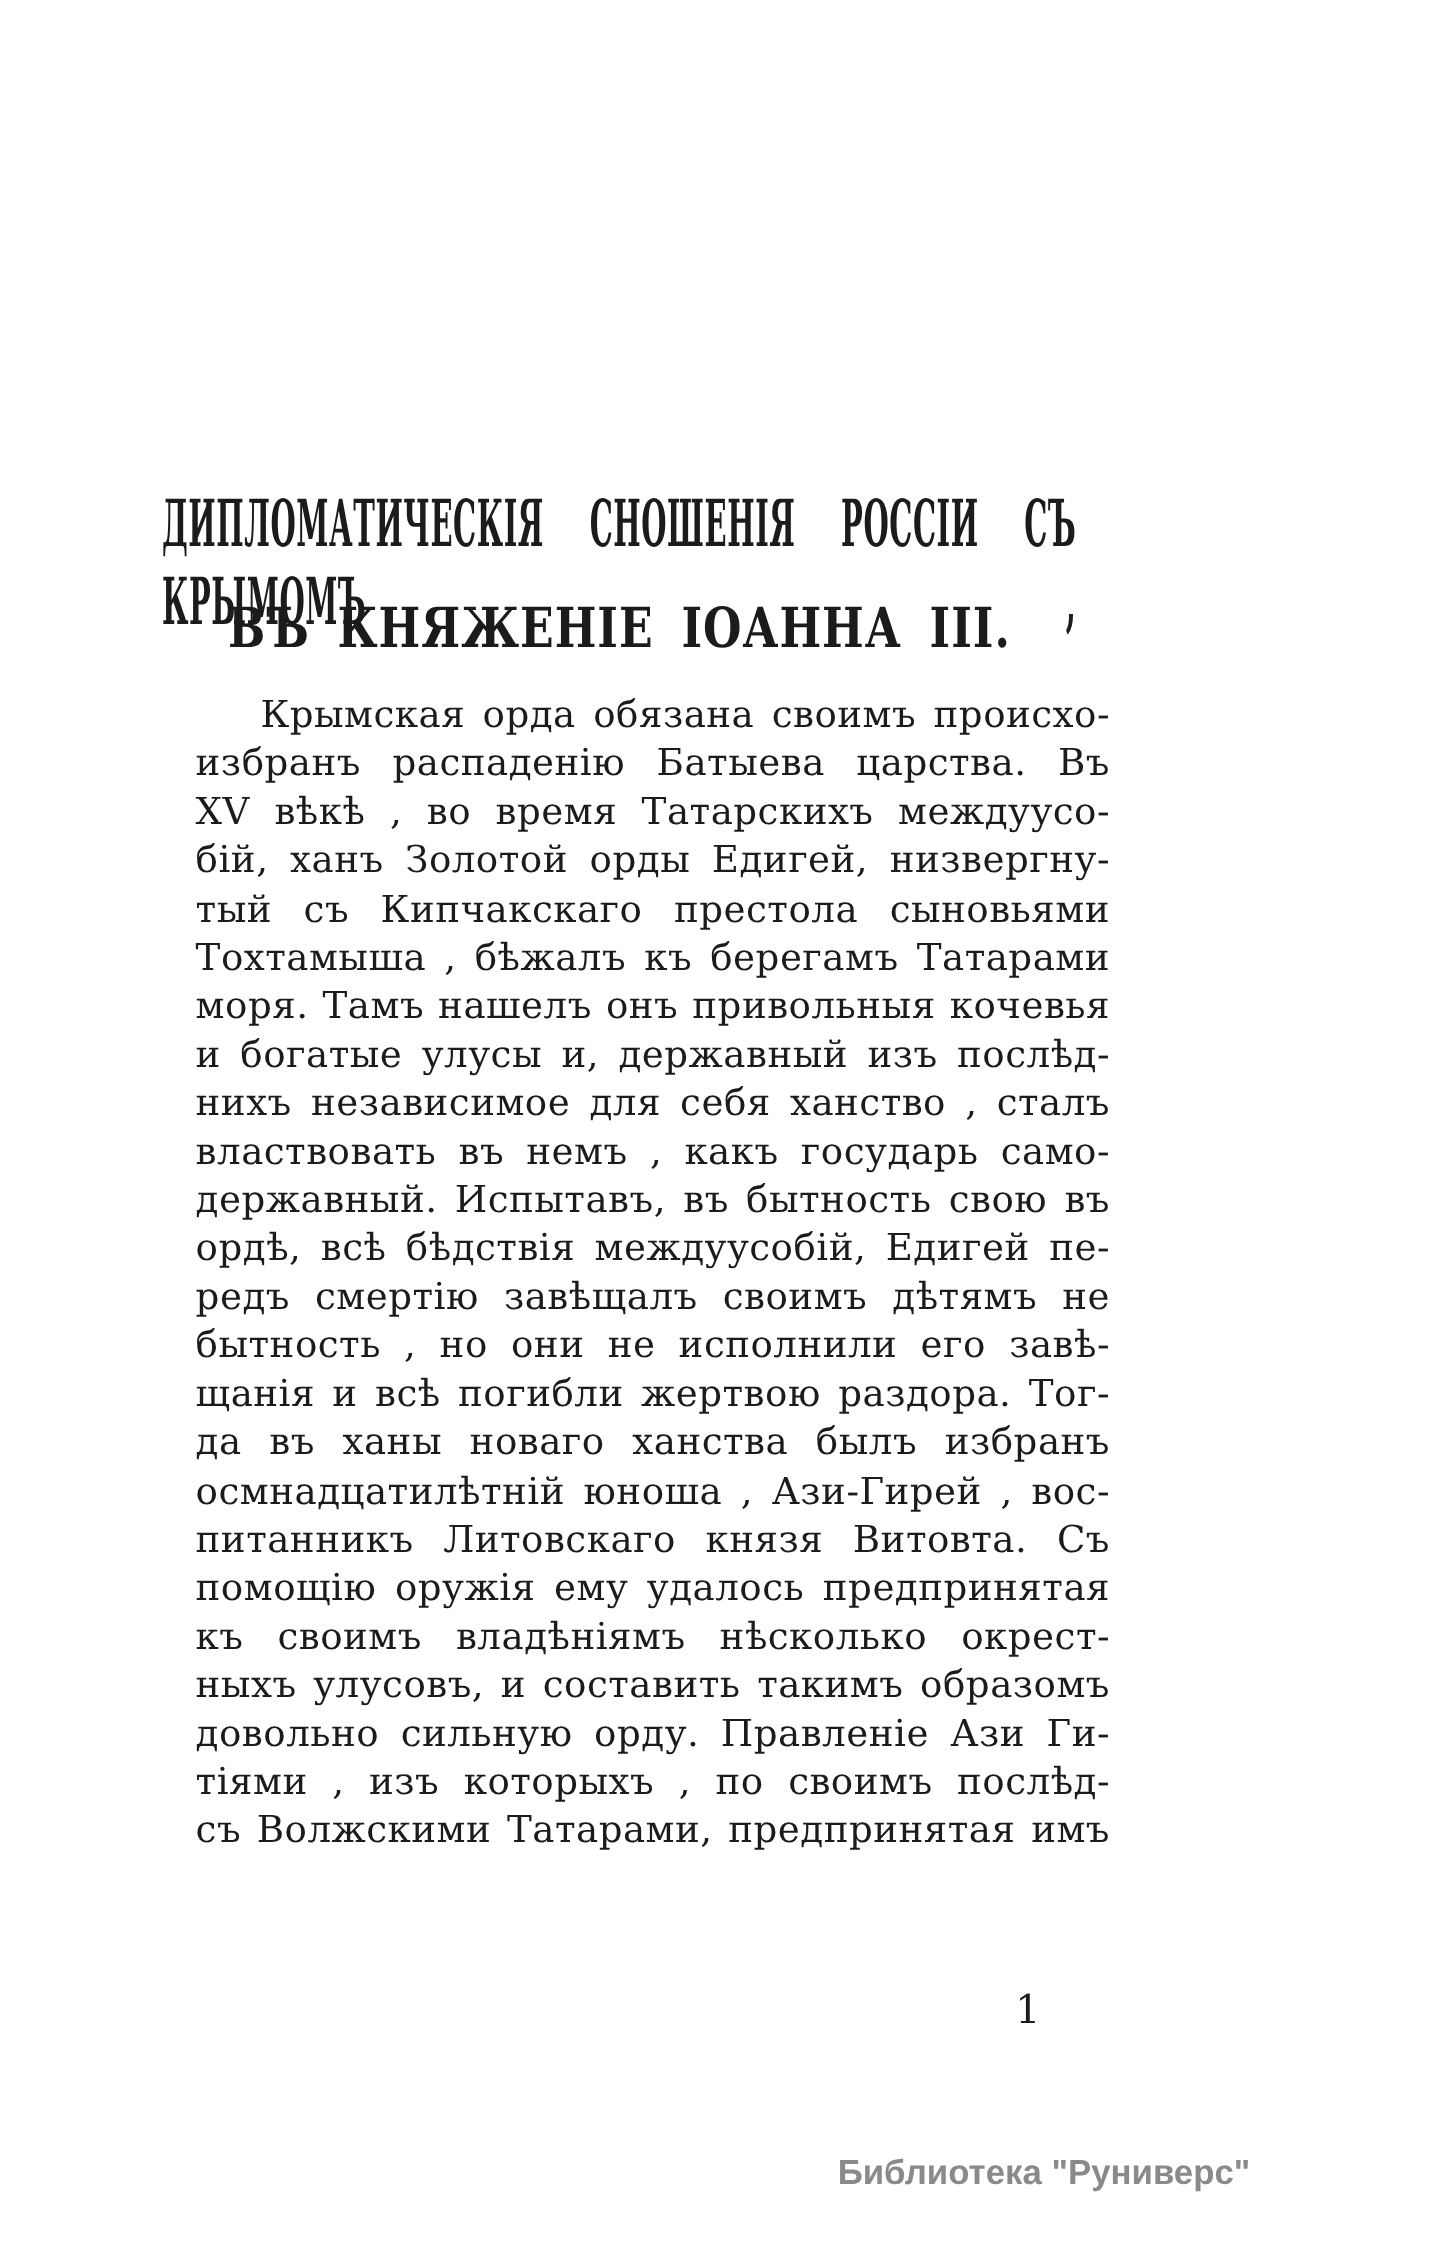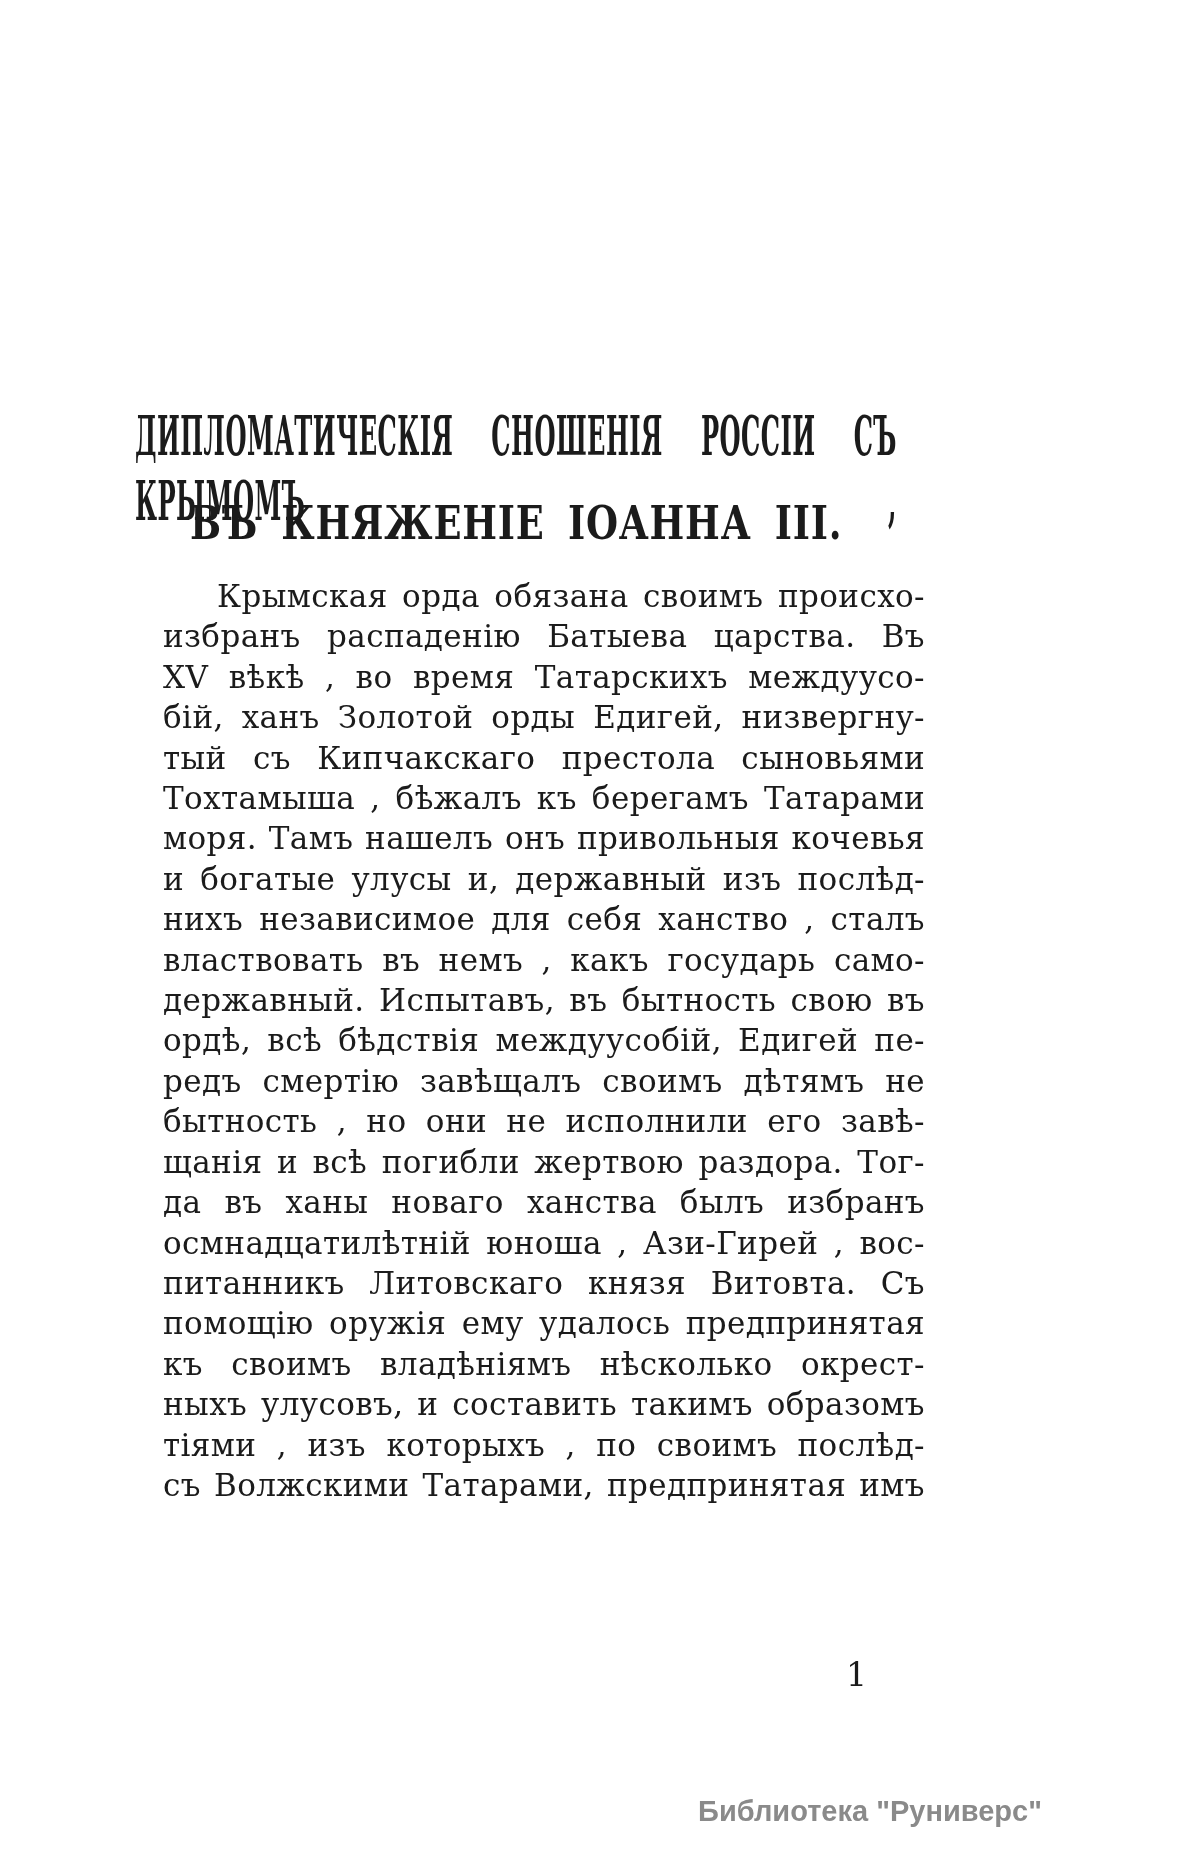--- a/index.html
+++ b/index.html
@@ -107,18 +107,19 @@
       <div class="line">ордѣ, всѣ бѣдствія междуусобій, Едигей пе-</div>
       <div class="line">редъ смертію завѣщалъ своимъ дѣтямъ не</div>
       <div class="line">бытность , но они не исполнили его завѣ-</div>
       <div class="line">щанія и всѣ погибли жертвою раздора. Тог-</div>
       <div class="line">да въ ханы новаго ханства былъ избранъ</div>
       <div class="line">осмнадцатилѣтній юноша , Ази-Гирей , вос-</div>
       <div class="line">питанникъ Литовскаго князя Витовта. Съ</div>
       <div class="line">помощію оружія ему удалось предпринятая</div>
       <div class="line">къ своимъ владѣніямъ нѣсколько окрест-</div>
       <div class="line">ныхъ улусовъ, и составить такимъ образомъ</div>
+      <div class="line">довольно сильную орду. Правленіе Ази Ги-</div>
       <div class="line">тіями , изъ которыхъ , по своимъ послѣд-</div>
       <div class="line">съ Волжскими Татарами, предпринятая имъ</div>
     </div>
   <div class="pagenum">1</div>
   <div class="watermark">Библиотека "Руниверс"</div>
 </div>
 
 </body></html>

